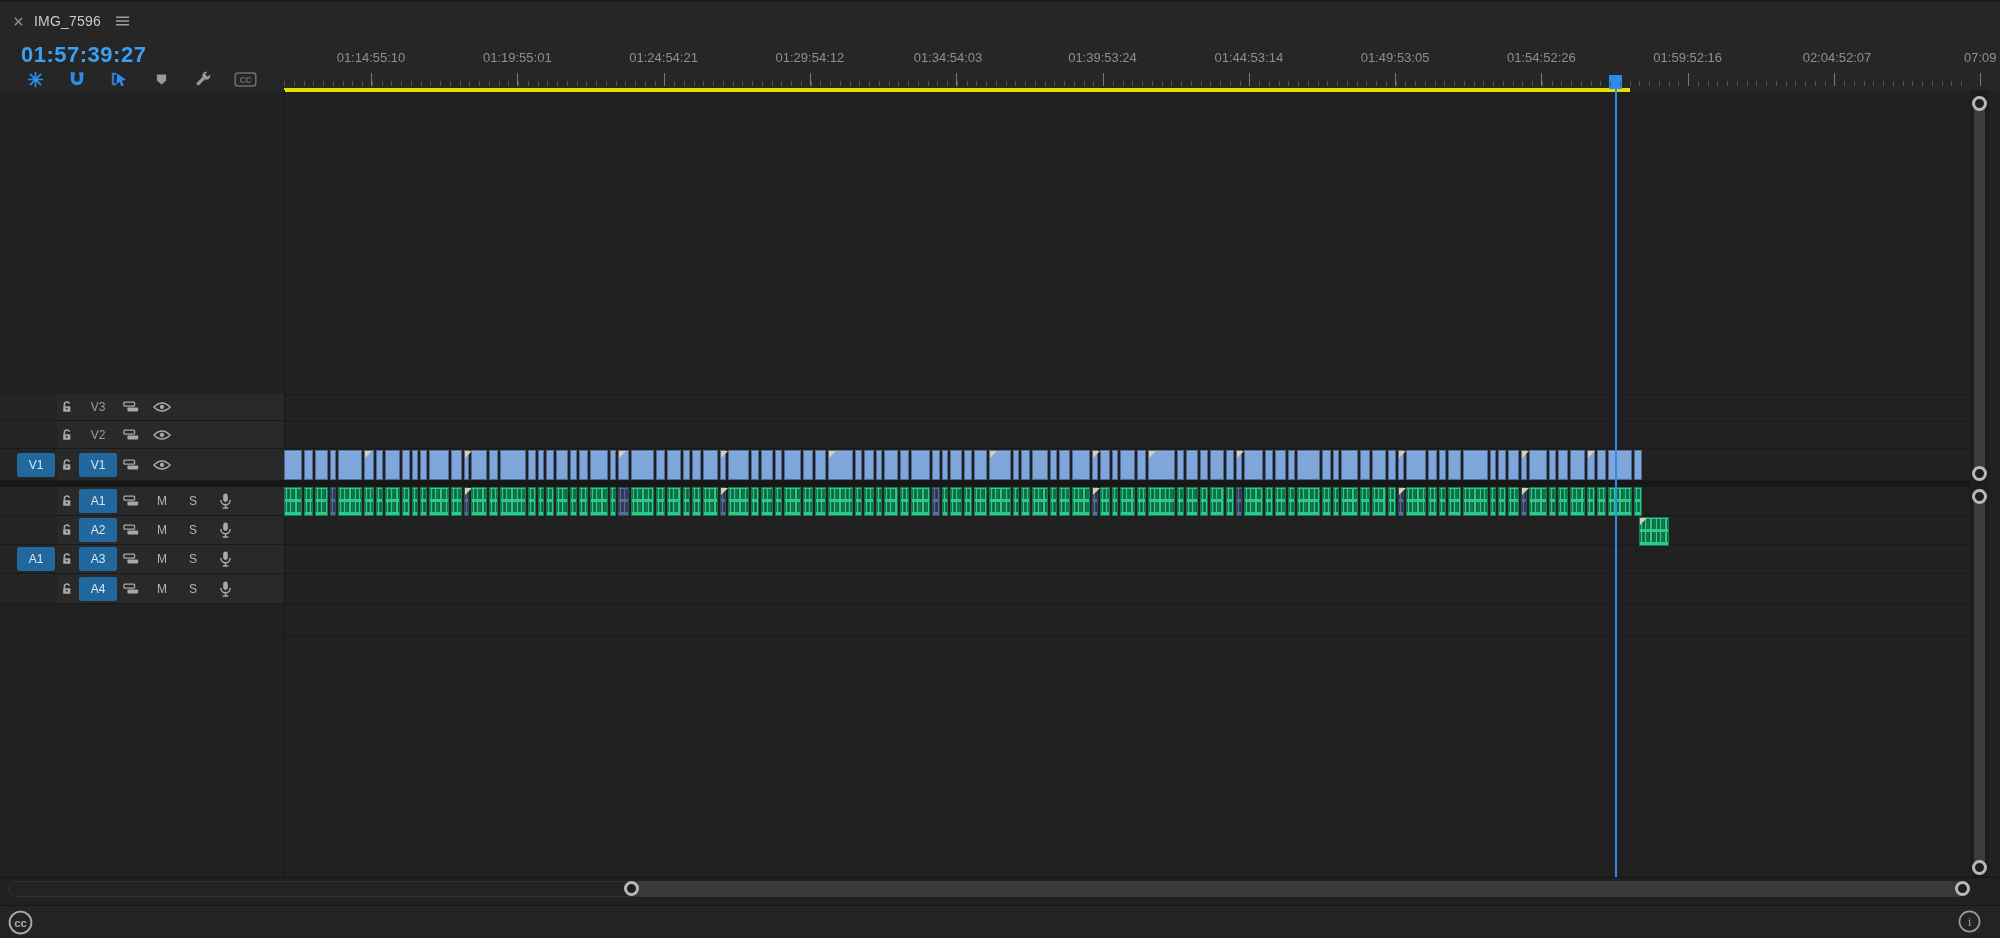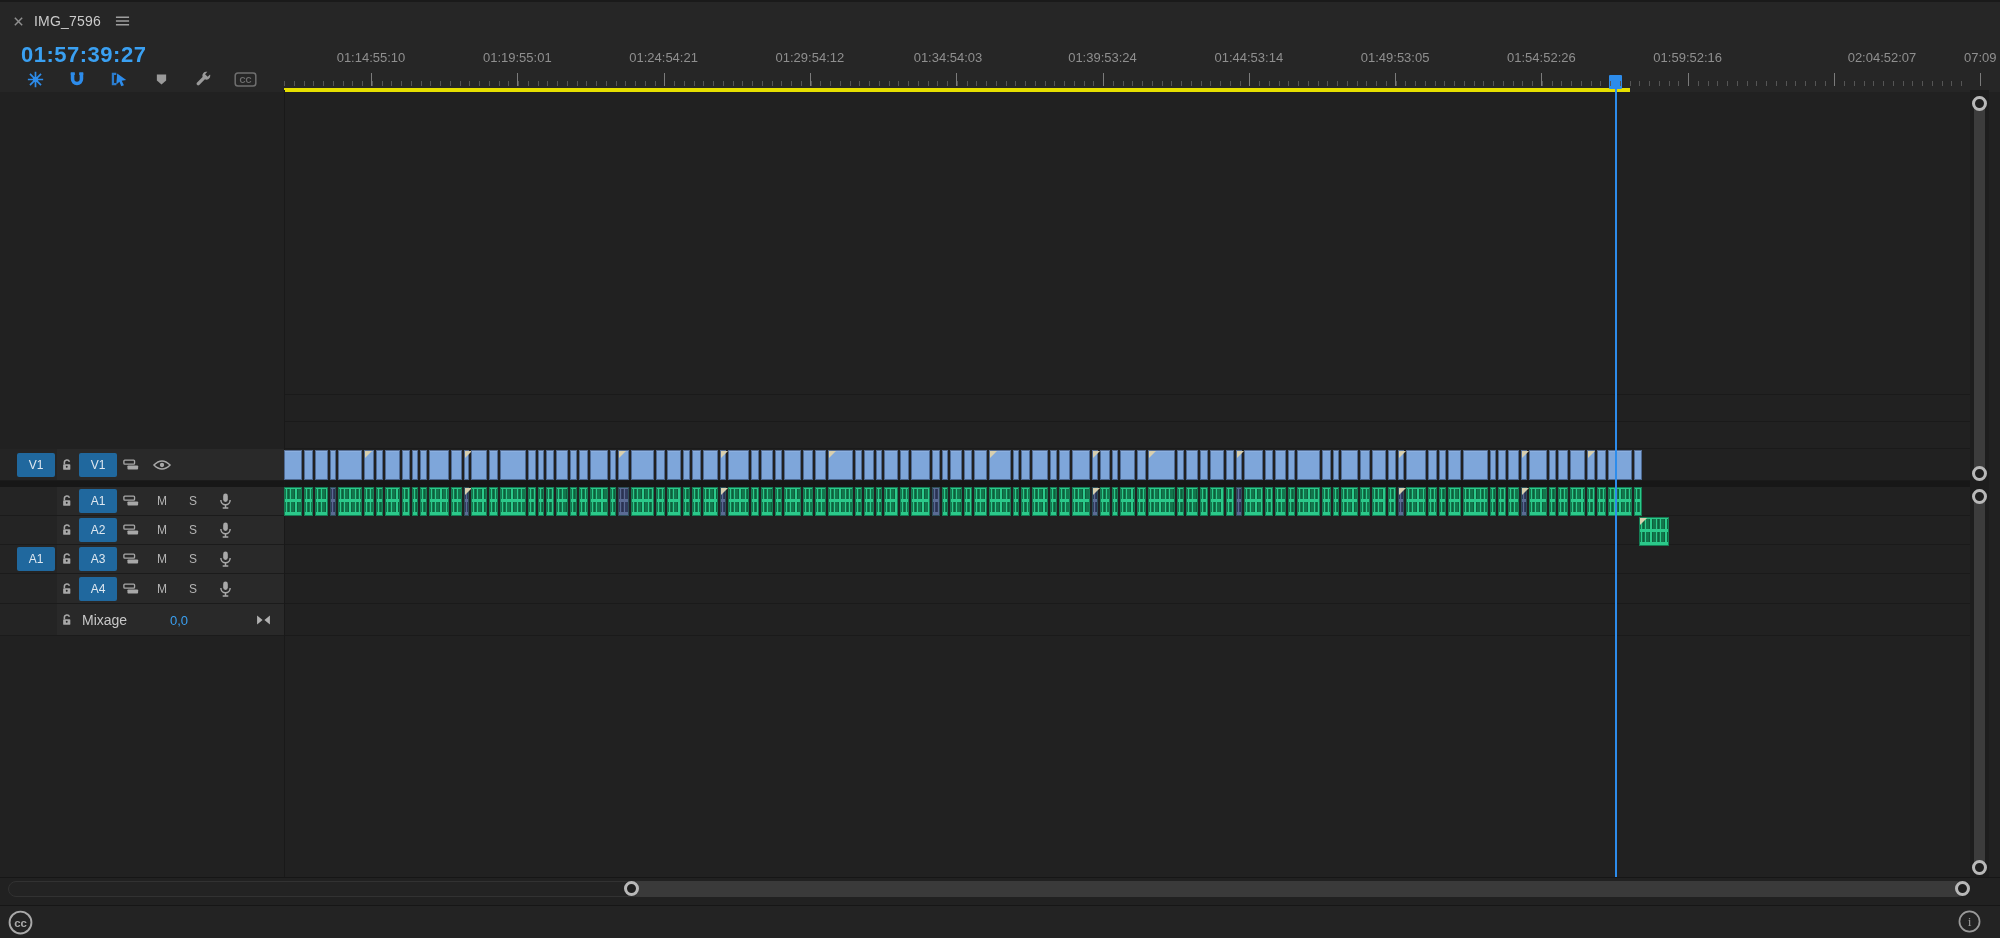--- a/index.html
+++ b/index.html
@@ -387,37 +387,75 @@
         <div class="rlabel" style="left: 818.5px;">01:39:53:24</div>
         <div class="tick major" style="left: 964.8px;"></div>
         <div class="rlabel" style="left: 964.8px;">01:44:53:14</div>
         <div class="tick major" style="left: 1111.1px;"></div>
         <div class="rlabel" style="left: 1111.1px;">01:49:53:05</div>
         <div class="tick major" style="left: 1257.4px;"></div>
         <div class="rlabel" style="left: 1257.4px;">01:54:52:26</div>
         <div class="tick major" style="left: 1403.7px;"></div>
         <div class="rlabel" style="left: 1403.7px;">01:59:52:16</div>
         <div class="tick major" style="left: 1550px;"></div>
-        <div class="rlabel" style="left: 1598px;">02:04:52:07</div>
+        <div class="rlabel" style="left: 1553px;">02:04:52:07</div>
         <div class="tick major" style="left: 1696.3px;"></div>
         <div class="rlabel" style="left: 1696.3px;">07:09</div>
       </div>
   </div>
 
   <div class="trow" style="top:394px;height:26px;border-top:1px solid #1a1a1a;"></div>
   <div class="trow" style="top:421px;height:27px;"></div>
   <div class="trow" style="top:449px;height:31px;"></div>
   <div id="av-divider"></div>
   <div class="trow" style="top:487px;height:28px;"></div>
   <div class="trow" style="top:516px;height:28px;"></div>
   <div class="trow" style="top:545px;height:28px;"></div>
   <div class="trow" style="top:574px;height:29px;"></div>
   <div class="trow" style="top:604px;height:31px;"></div>
   <div id="body-divider-v"></div>
 
+  <div class="hrow" style="top:394px;height:26px;">
+    <div class="inner"></div>
+    <button class="hicon pos-lock">
+        <svg width="14" height="14">
+          <use href="#i-lock"></use>
+        </svg>
+      </button>
+    <button class="plain-label">V3</button>
+    <button class="hicon pos-sync">
+        <svg width="16" height="13">
+          <use href="#i-sync"></use>
+        </svg>
+      </button>
+    <button class="hicon pos-eye">
+        <svg width="18" height="11">
+          <use href="#i-eye"></use>
+        </svg>
+      </button>
+  </div>
+  <div class="hrow" style="top:421px;height:27px;">
+    <div class="inner"></div>
+    <button class="hicon pos-lock">
+        <svg width="14" height="14">
+          <use href="#i-lock"></use>
+        </svg>
+      </button>
+    <button class="plain-label">V2</button>
+    <button class="hicon pos-sync">
+        <svg width="16" height="13">
+          <use href="#i-sync"></use>
+        </svg>
+      </button>
+    <button class="hicon pos-eye">
+        <svg width="18" height="11">
+          <use href="#i-eye"></use>
+        </svg>
+      </button>
+  </div>
   <div class="hrow" style="top:449px;height:31px;">
     <div class="inner"></div>
     <button class="badge src">V1</button>
     <button class="hicon pos-lock">
         <svg width="14" height="14">
           <use href="#i-lock"></use>
         </svg>
       </button>
     <button class="badge tgt">V1</button>
     <button class="hicon pos-sync">
@@ -506,35 +544,20 @@
     <button class="hicon pos-sync">
         <svg width="16" height="13">
           <use href="#i-sync"></use>
         </svg>
       </button>
     <button class="hicon pos-m">M</button>
     <button class="hicon pos-s">S</button>
     <button class="hicon pos-mic">
         <svg width="13" height="17">
           <use href="#i-mic"></use>
-        </svg>
-      </button>
-  </div>
-  <div class="hrow" id="mixage-row" style="top:604px;height:31px;">
-    <div class="inner"></div>
-    <button class="hicon pos-lock">
-        <svg width="14" height="14">
-          <use href="#i-lock"></use>
-        </svg>
-      </button>
-    <button class="mlabel">Mixage</button>
-    <button class="mvol">0,0</button>
-    <button class="hicon pos-bow">
-        <svg width="15" height="11">
-          <use href="#i-bowtie"></use>
         </svg>
       </button>
   </div>
 
   <div id="video-clips" style="top: 450px; height: 30px;">
       <div class="vclip" style="left: 0px; width: 18px;"></div>
       <div class="vclip" style="left: 20px; width: 9px;"></div>
       <div class="vclip" style="left: 31px; width: 13px;"></div>
       <div class="vclip" style="left: 46px; width: 6px;"></div>
       <div class="vclip" style="left: 54px; width: 24px;"></div>

